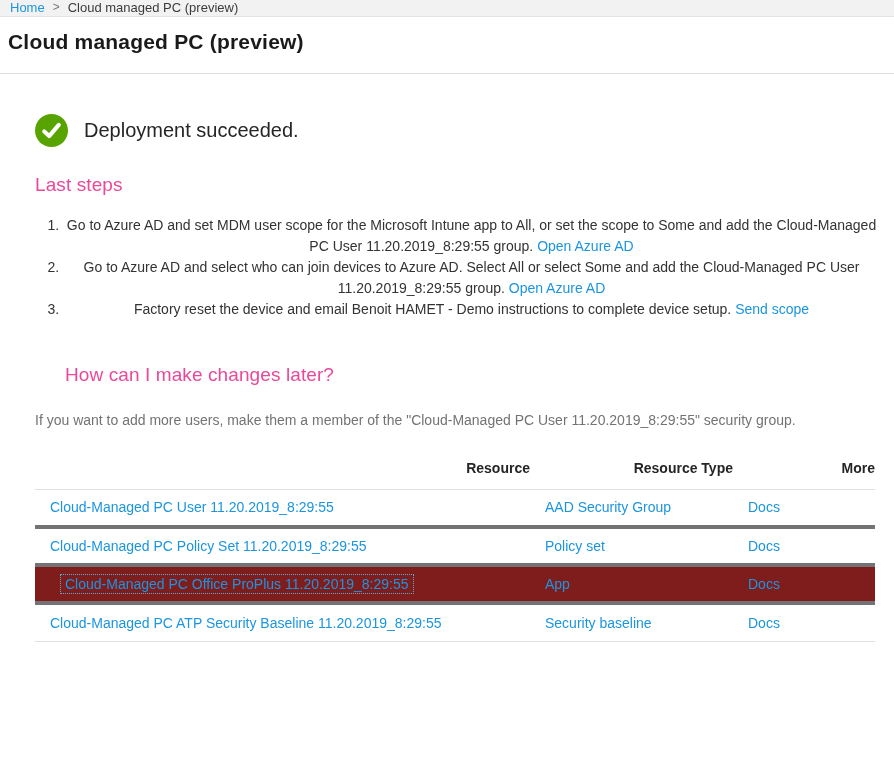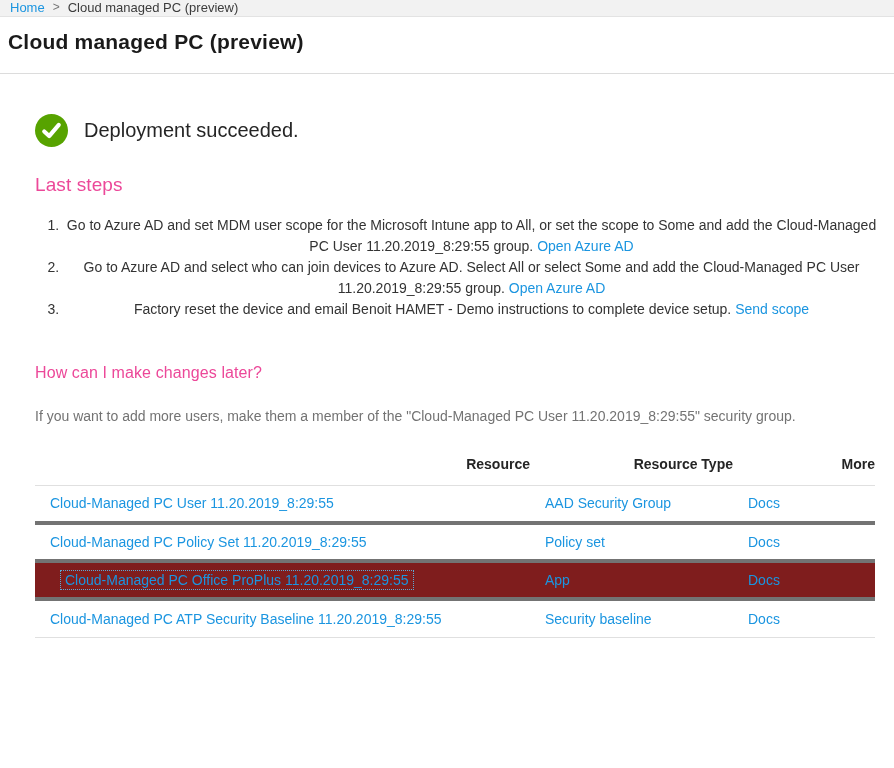--- a/index.html
+++ b/index.html
@@ -49,21 +49,21 @@
   .status-icon { width: 33px; height: 33px; flex: 0 0 auto; }
   .status-text { font-size: 20px; color: #252525; }
 
   .section-heading {
     font-size: 19px;
     font-weight: 400;
     color: #ec4899;
     letter-spacing: 0.1px;
   }
   .h-last-steps { margin-top: 27px; }
-  .h-changes { margin-top: 44px; font-size: 16px; }
+  .h-changes { margin-top: 44px; font-size: 19px; margin-left: 30px; }
   .h-details { margin-top: 46px; font-size: 20px; }
 
   ol.steps-list {
     margin-top: 19px;
     padding-left: 28px;
     font-size: 14px;
     line-height: 21px;
     color: #333333;
   }
   ol.steps-list li { margin-bottom: 0; text-align: center; }

